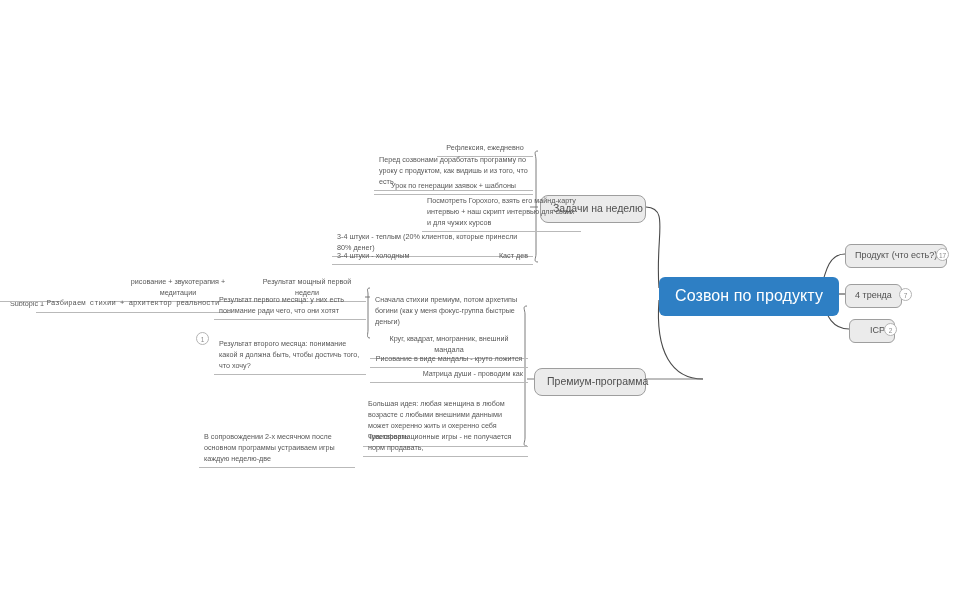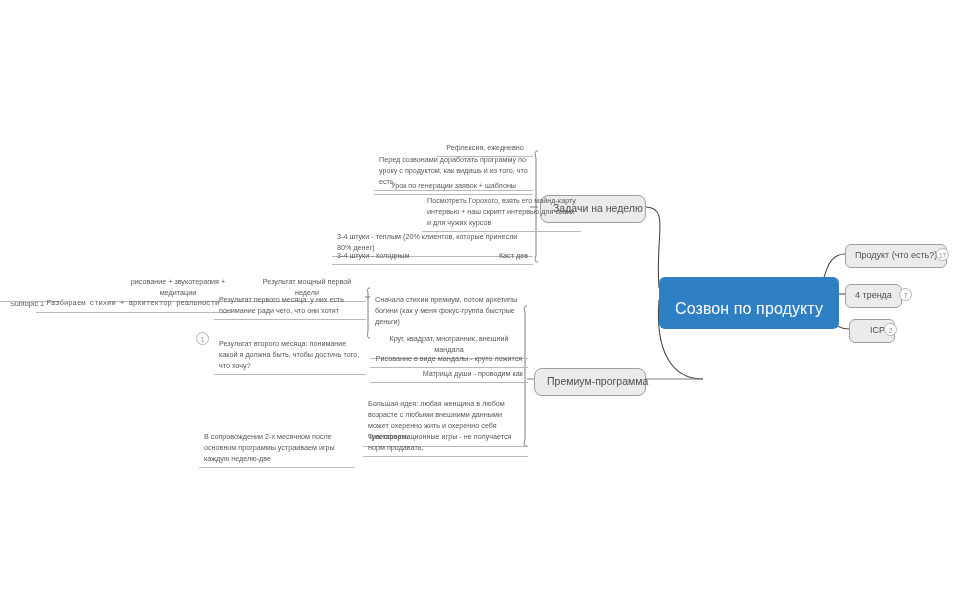--- a/index.html
+++ b/index.html
@@ -34,21 +34,21 @@
     box-sizing: border-box;
     white-space: nowrap;
   }
   
   .root-node {
     background: #2E7FC4;
     color: #ffffff;
     border-radius: 6px;
     font-size: 16px;
     line-height: 1.2;
-    padding: 22px 16px 11px 16px;
+    padding: 9px 16px 11px 16px;
     letter-spacing: 0.1px;
   }
   
   .branch-node {
     background: #ebebeb;
     border: 1px solid #9e9e9e;
     border-radius: 8px;
     color: #4f4f4f;
     font-size: 10.5px;
     line-height: 1.2;

